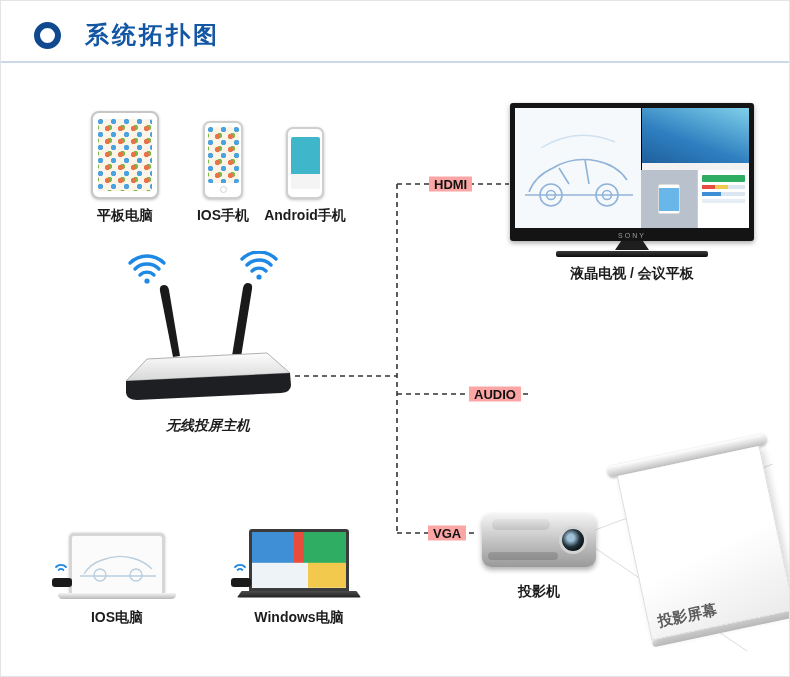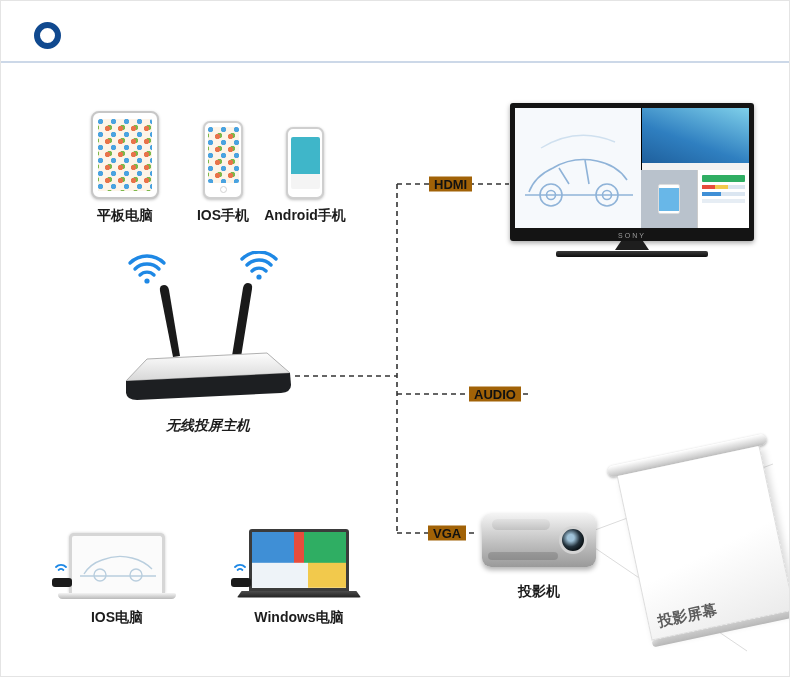--- a/index.html
+++ b/index.html
@@ -8,21 +8,21 @@
 
   
   .logo-ring { position:absolute; left:33px; top:21px; width:27px; height:27px;
     border:6px solid #10498f; border-radius:50%; background:#fff; z-index:3; }
   .page-title { position:absolute; left:84px; top:18px; font-size:24px; font-weight:bold;
     color:#1256a4; letter-spacing:3px; z-index:3; }
   .header-divider { position:absolute; left:0; top:60px; width:100%; height:2px; background:#ccd8e8; z-index:2; }
 
   
   .lines { position:absolute; left:0; top:0; z-index:1; }
-  .conn-label { position:absolute; z-index:3; background:#a16207; padding:0 5px; font-size:13px;
+  .conn-label { position:absolute; z-index:3; background:#fca5a5; padding:0 5px; font-size:13px;
     font-weight:bold; color:#111; transform:translateY(-50%); }
 
   
   .grp { position:absolute; z-index:2; display:flex; flex-direction:column; align-items:center; }
   .art { display:flex; align-items:flex-end; justify-content:center; }
   .dev-label { margin-top:8px; font-size:14px; font-weight:bold; color:#1c1c1c; white-space:nowrap; }
 
   
   .tablet-body { width:68px; height:88px; background:#fff; border:2px solid #c7c7c7; border-radius:8px;
     box-shadow:0 1px 3px rgba(0,0,0,.25); display:flex; align-items:center; justify-content:center; }
@@ -113,20 +113,21 @@
   .laptop-stack { display:flex; flex-direction:column; align-items:center; }
   .dongle-wrap { position:absolute; left:-6px; bottom:14px; width:30px; }
   .dongle { width:20px; height:9px; background:#1b1b1b; border-radius:3px; margin-top:1px; }
 </style>
 </head>
 <body>
 
 <div class="canvas">
 
   <span class="logo-ring"></span>
+  <h1 class="page-title">系统拓扑图</h1>
   <div class="header-divider"></div>
 
   <svg class="lines" width="790" height="677" viewBox="0 0 790 677">
     <g stroke="#333" stroke-width="1.6" stroke-dasharray="5 4" fill="none">
       <path d="M294 375 H396"></path>
       <path d="M396 183 V532"></path>
       <path d="M396 183 H508"></path>
       <path d="M396 393 H531"></path>
       <path d="M396 532 H477"></path>
     </g>
@@ -268,20 +269,21 @@
               <div class="chart-row r2"></div>
               <div class="chart-row"></div>
             </div>
           </div>
         </div>
       </div>
       <div class="tv-brand">SONY</div>
     </div>
     <div class="tv-neck"></div>
     <div class="tv-base"></div>
+    <div class="dev-label">液晶电视 / 会议平板</div>
   </div>
 
 
   <div class="grp" style="left:474px; top:512px; width:128px;">
     <div class="proj-body">
       <div class="proj-lens"></div>
     </div>
     <div class="dev-label" style="margin-top:16px;">投影机</div>
   </div>
 

